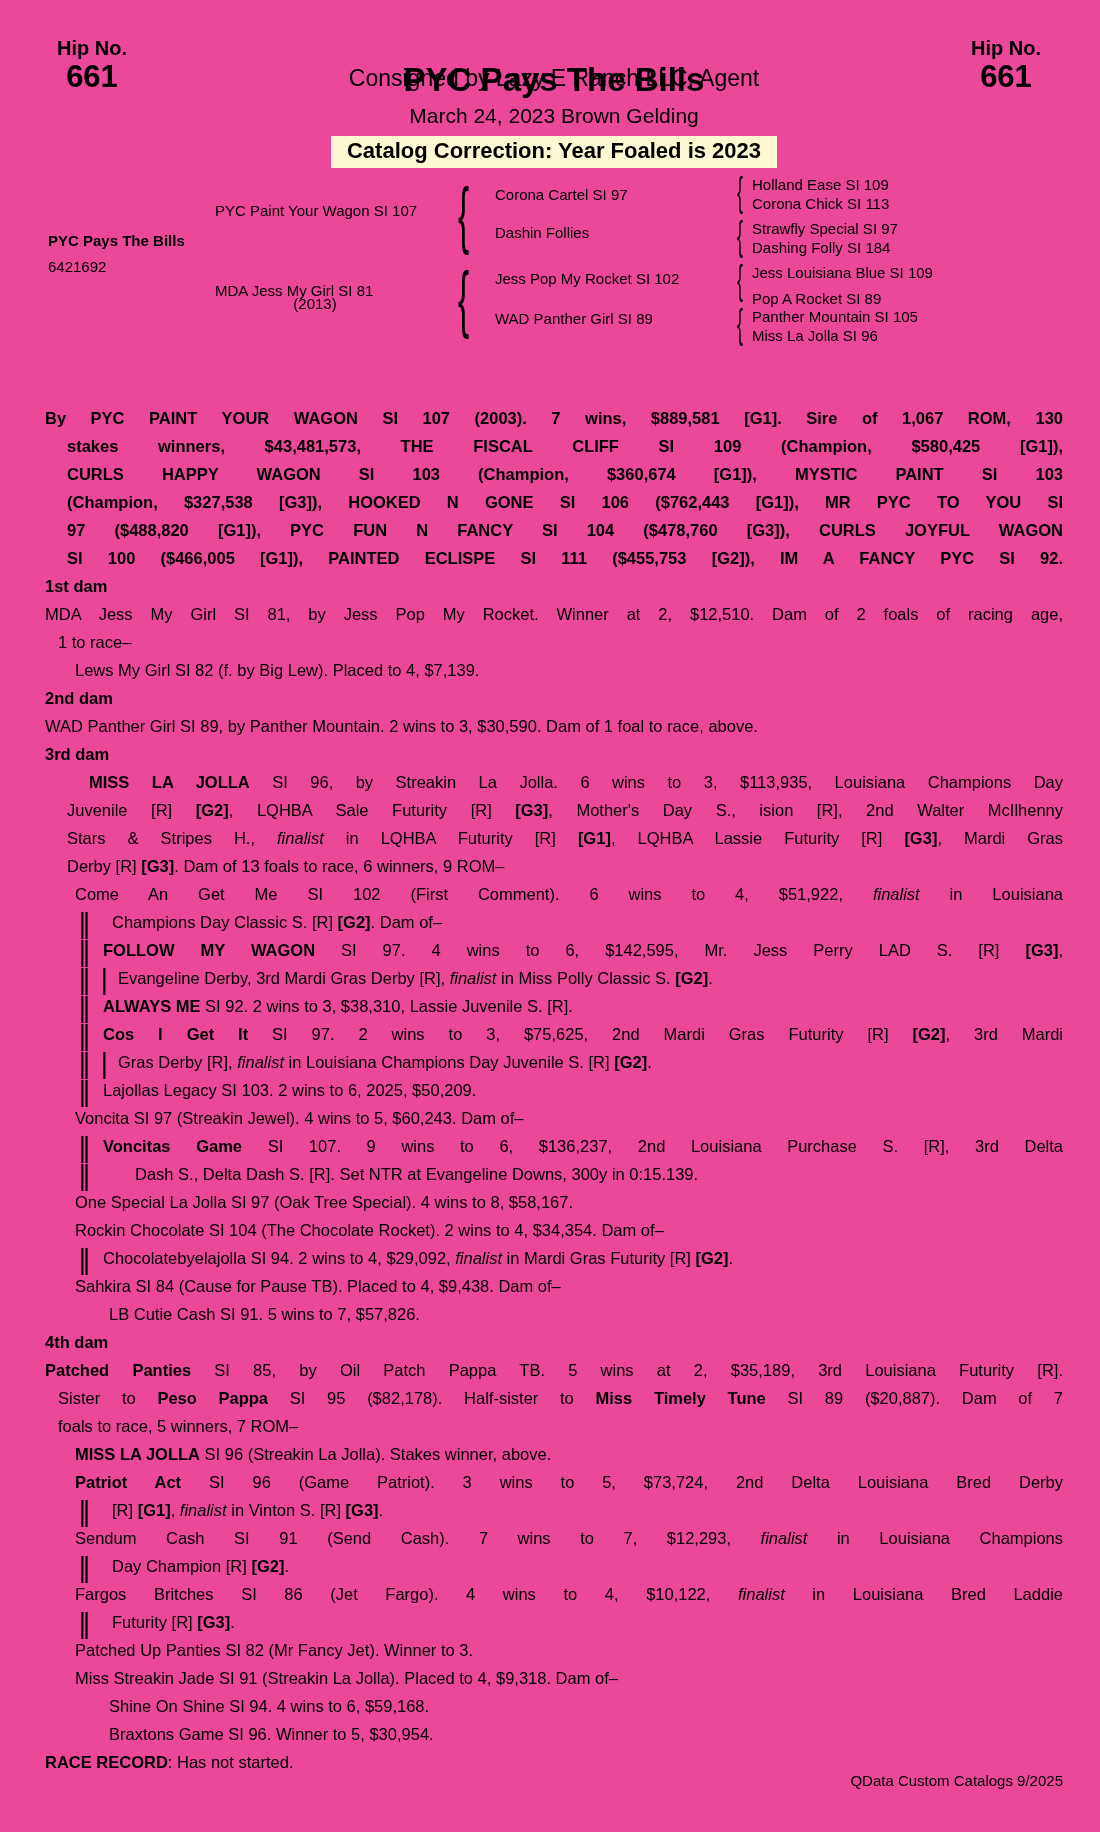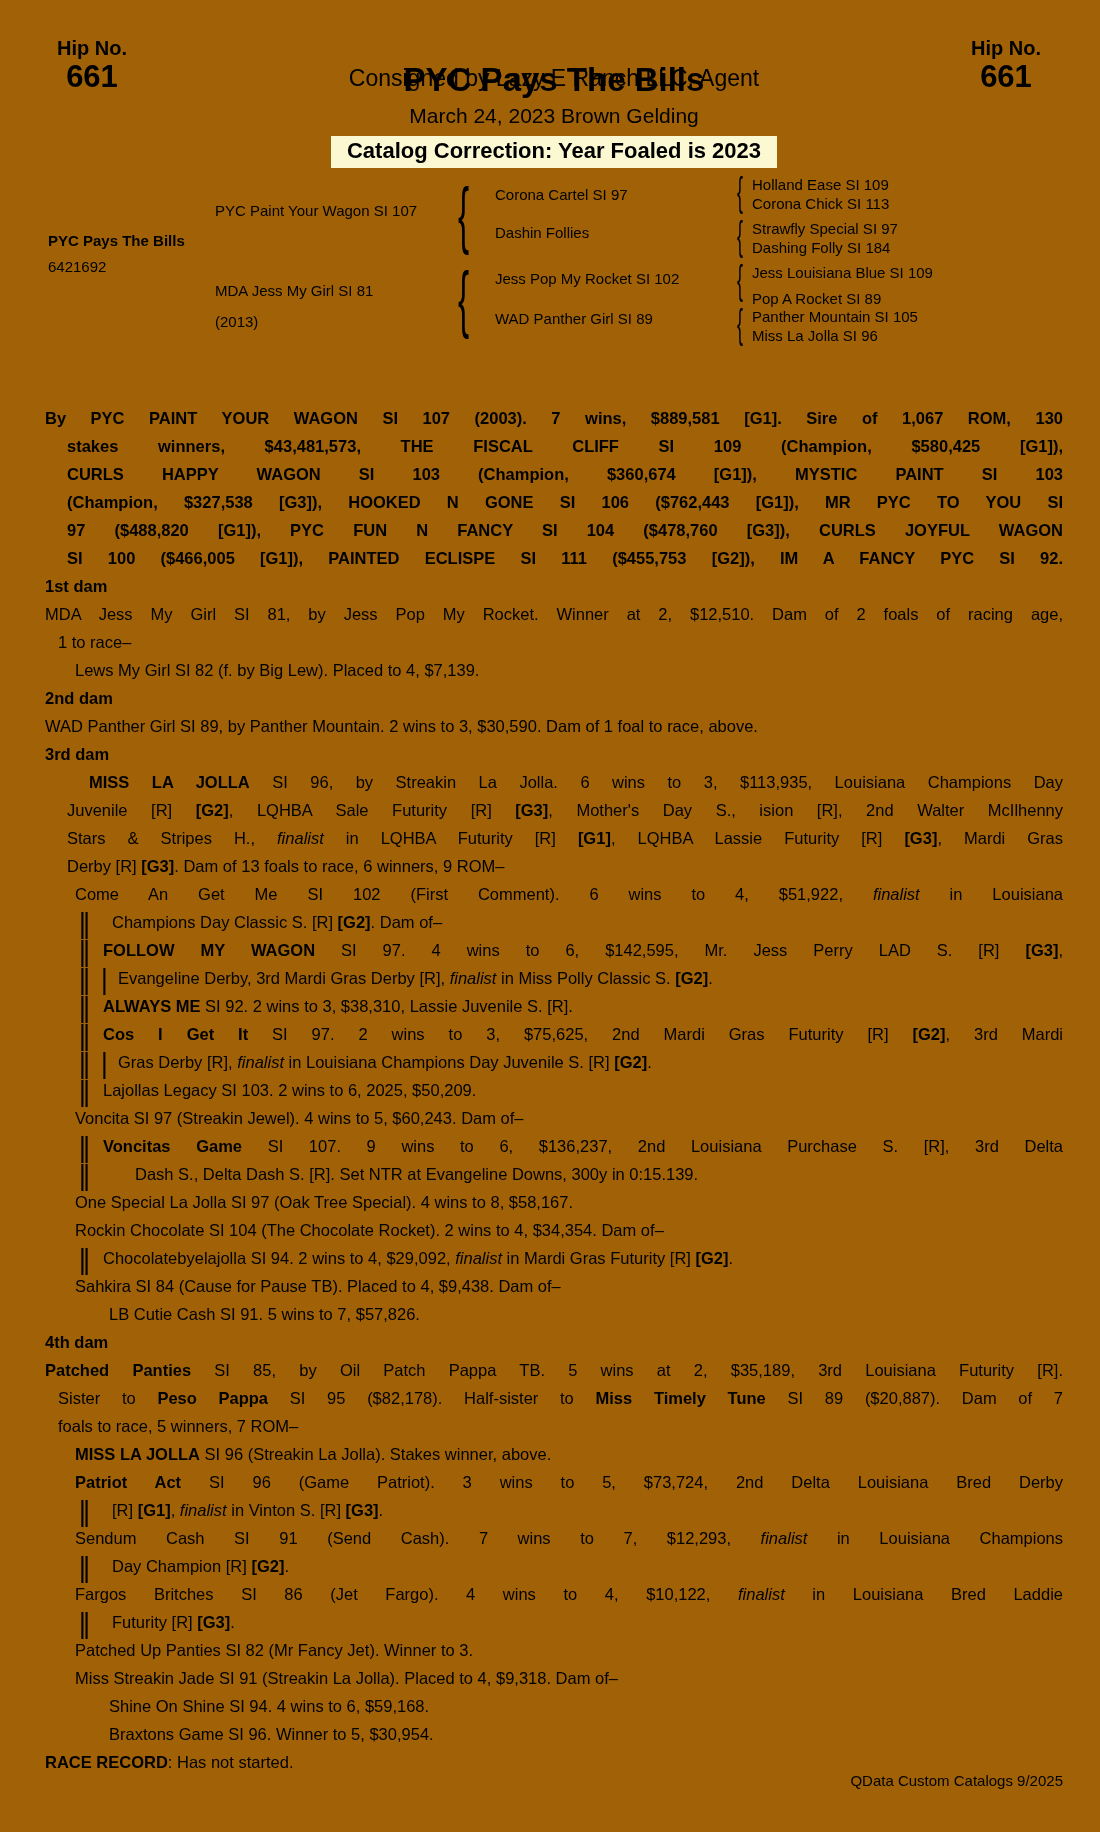--- a/index.html
+++ b/index.html
@@ -1,16 +1,16 @@
 <!DOCTYPE html>
 <html><head>
 <meta charset="utf-8">
 <style>
   html,body{margin:0;padding:0;background:#e8e8e8;}
-  #page{position:relative;width:1100px;height:1832px;background:#a16207;margin:0 auto;
+  #page{position:relative;width:1100px;height:1832px;background:#ec4899;margin:0 auto;
         font-family:"Liberation Sans",sans-serif;color:#000;overflow:hidden;}
   
   #header{position:absolute;top:0;left:0;width:1100px;height:170px;}
   .hip{position:absolute;top:36px;width:96px;text-align:center;}
   .hip .hip-label{display:block;font-size:20px;font-weight:bold;line-height:24px;}
   .hip .hip-num{display:block;font-size:31px;font-weight:bold;line-height:34px;}
   #hip-left{left:44px;} #hip-right{left:958px;}
   .hcenter{position:absolute;left:45px;width:1018px;text-align:center;}
   #consignor{top:24px;font-size:23px;line-height:20px;margin-top:44px;}
   #horse-title{top:60px;font-size:33px;font-weight:bold;line-height:40px;}
@@ -58,21 +58,21 @@
       <span id="banner" style="background: rgb(252, 249, 210);">Catalog Correction: Year Foaled is 2023</span>
     </div>
   </div>
 
   <div id="pedigree">
     <span class="pname pbold" style="left:48px;top:62px">PYC Pays The Bills</span>
     <span class="pname" style="left:48px;top:88px">6421692</span>
 
     <span class="pname" style="left:215px;top:32px">PYC Paint Your Wagon SI 107</span>
     <span class="pname" style="left:215px;top:112px">MDA Jess My Girl SI 81</span>
-    <span class="pname" style="left:215px;top:143px;width:200px;text-align:left">(2013)</span>
+    <span class="pname" style="left:215px;top:125px;width:200px;text-align:center">(2013)</span>
 
     <span class="brace big" style="left:458px;top:8px">{</span>
     <span class="brace big" style="left:458px;top:92px">{</span>
 
     <span class="pname" style="left:495px;top:16px">Corona Cartel SI 97</span>
     <span class="pname" style="left:495px;top:54px">Dashin Follies</span>
     <span class="pname" style="left:495px;top:100px">Jess Pop My Rocket SI 102</span>
     <span class="pname" style="left:495px;top:140px">WAD Panther Girl SI 89</span>
 
     <span class="brace small" style="left:737px;top:2px">{</span>

